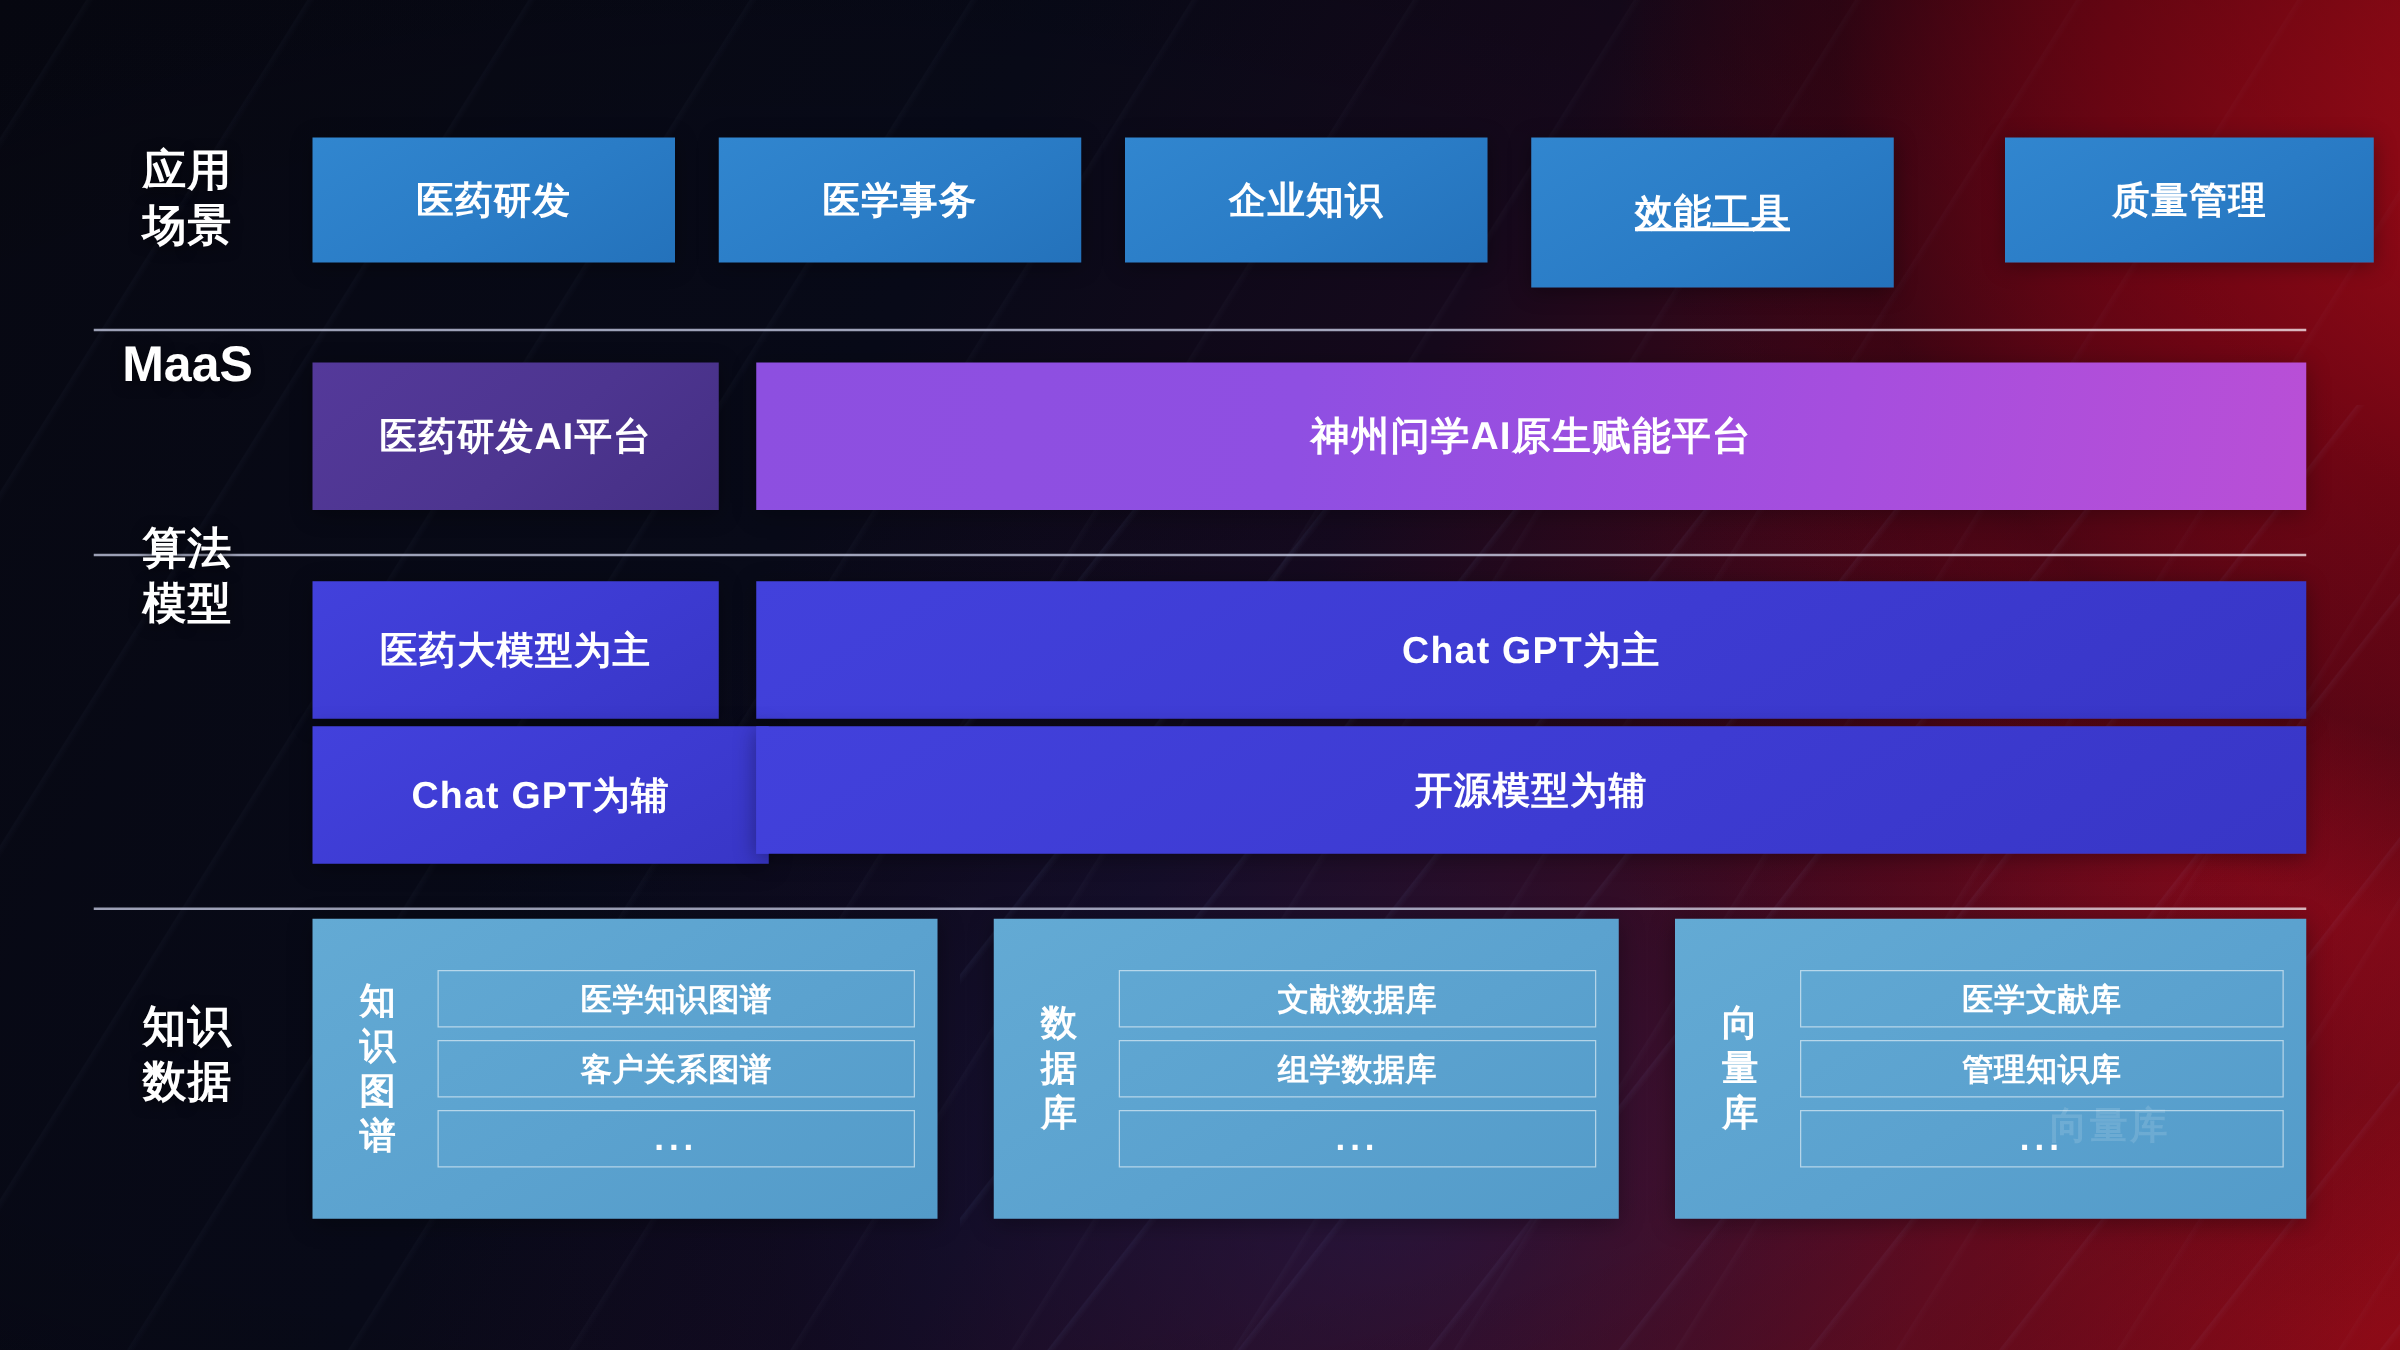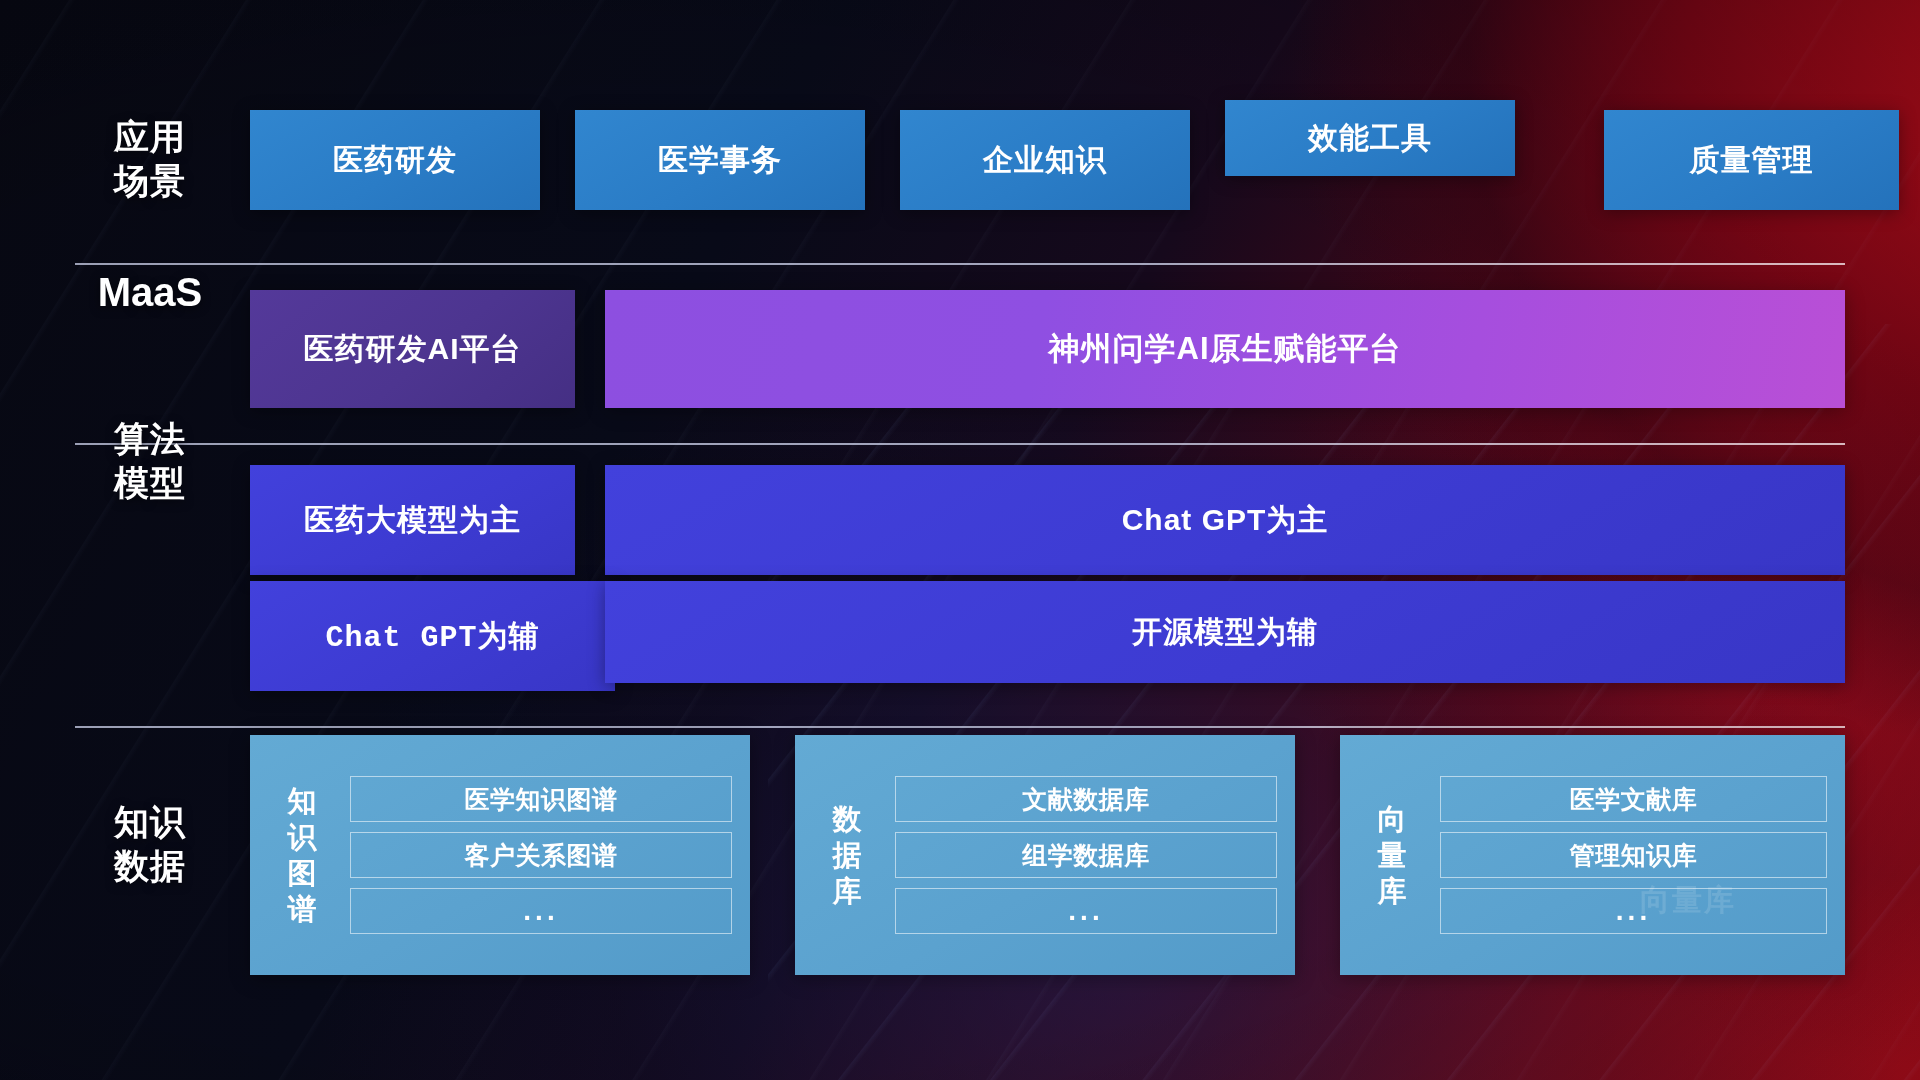--- a/index.html
+++ b/index.html
@@ -189,21 +189,21 @@
 
   <div class="app-box" style="left:250px;  top:110px; width:290px; height:100px;">
     <span>医药研发</span>
   </div>
   <div class="app-box" style="left:575px;  top:110px; width:290px; height:100px;">
     <span>医学事务</span>
   </div>
   <div class="app-box" style="left:900px;  top:110px; width:290px; height:100px;">
     <span>企业知识</span>
   </div>
-  <div class="app-box" style="left:1225px; top:100px; width:290px; height:76px;">
+  <div class="app-box" style="left:1225px; top:110px; width:290px; height:120px;text-decoration:underline;">
     <span>效能工具</span>
   </div>
   <div class="app-box" style="left:1604px; top:110px; width:295px; height:100px;">
     <span>质量管理</span>
   </div>
 
   <div class="divider" style="top:263px;"></div>
 
   <div class="row-label latin" style="top:270px;">
     <div>MaaS</div>
@@ -223,21 +223,21 @@
     <div>模型</div>
   </div>
 
   <div class="algo-box" style="left:250px; top:465px; width:325px; height:110px;">
     <span>医药大模型为主</span>
   </div>
   <div class="algo-box" style="left:605px; top:465px; width:1240px; height:110px;">
     <span>Chat GPT为主</span>
   </div>
 
-  <div class="algo-box" style="left:250px; top:581px; width:365px; height:110px;font-family:Liberation Mono, monospace;">
+  <div class="algo-box" style="left:250px; top:581px; width:365px; height:110px;">
     <span>Chat GPT为辅</span>
   </div>
   <div class="algo-box" style="left:605px; top:581px; width:1240px; height:102px;">
     <span>开源模型为辅</span>
   </div>
 
   <div class="divider" style="top:726px;"></div>
 
   <div class="row-label" style="top:800px;">
     <div>知识</div>

